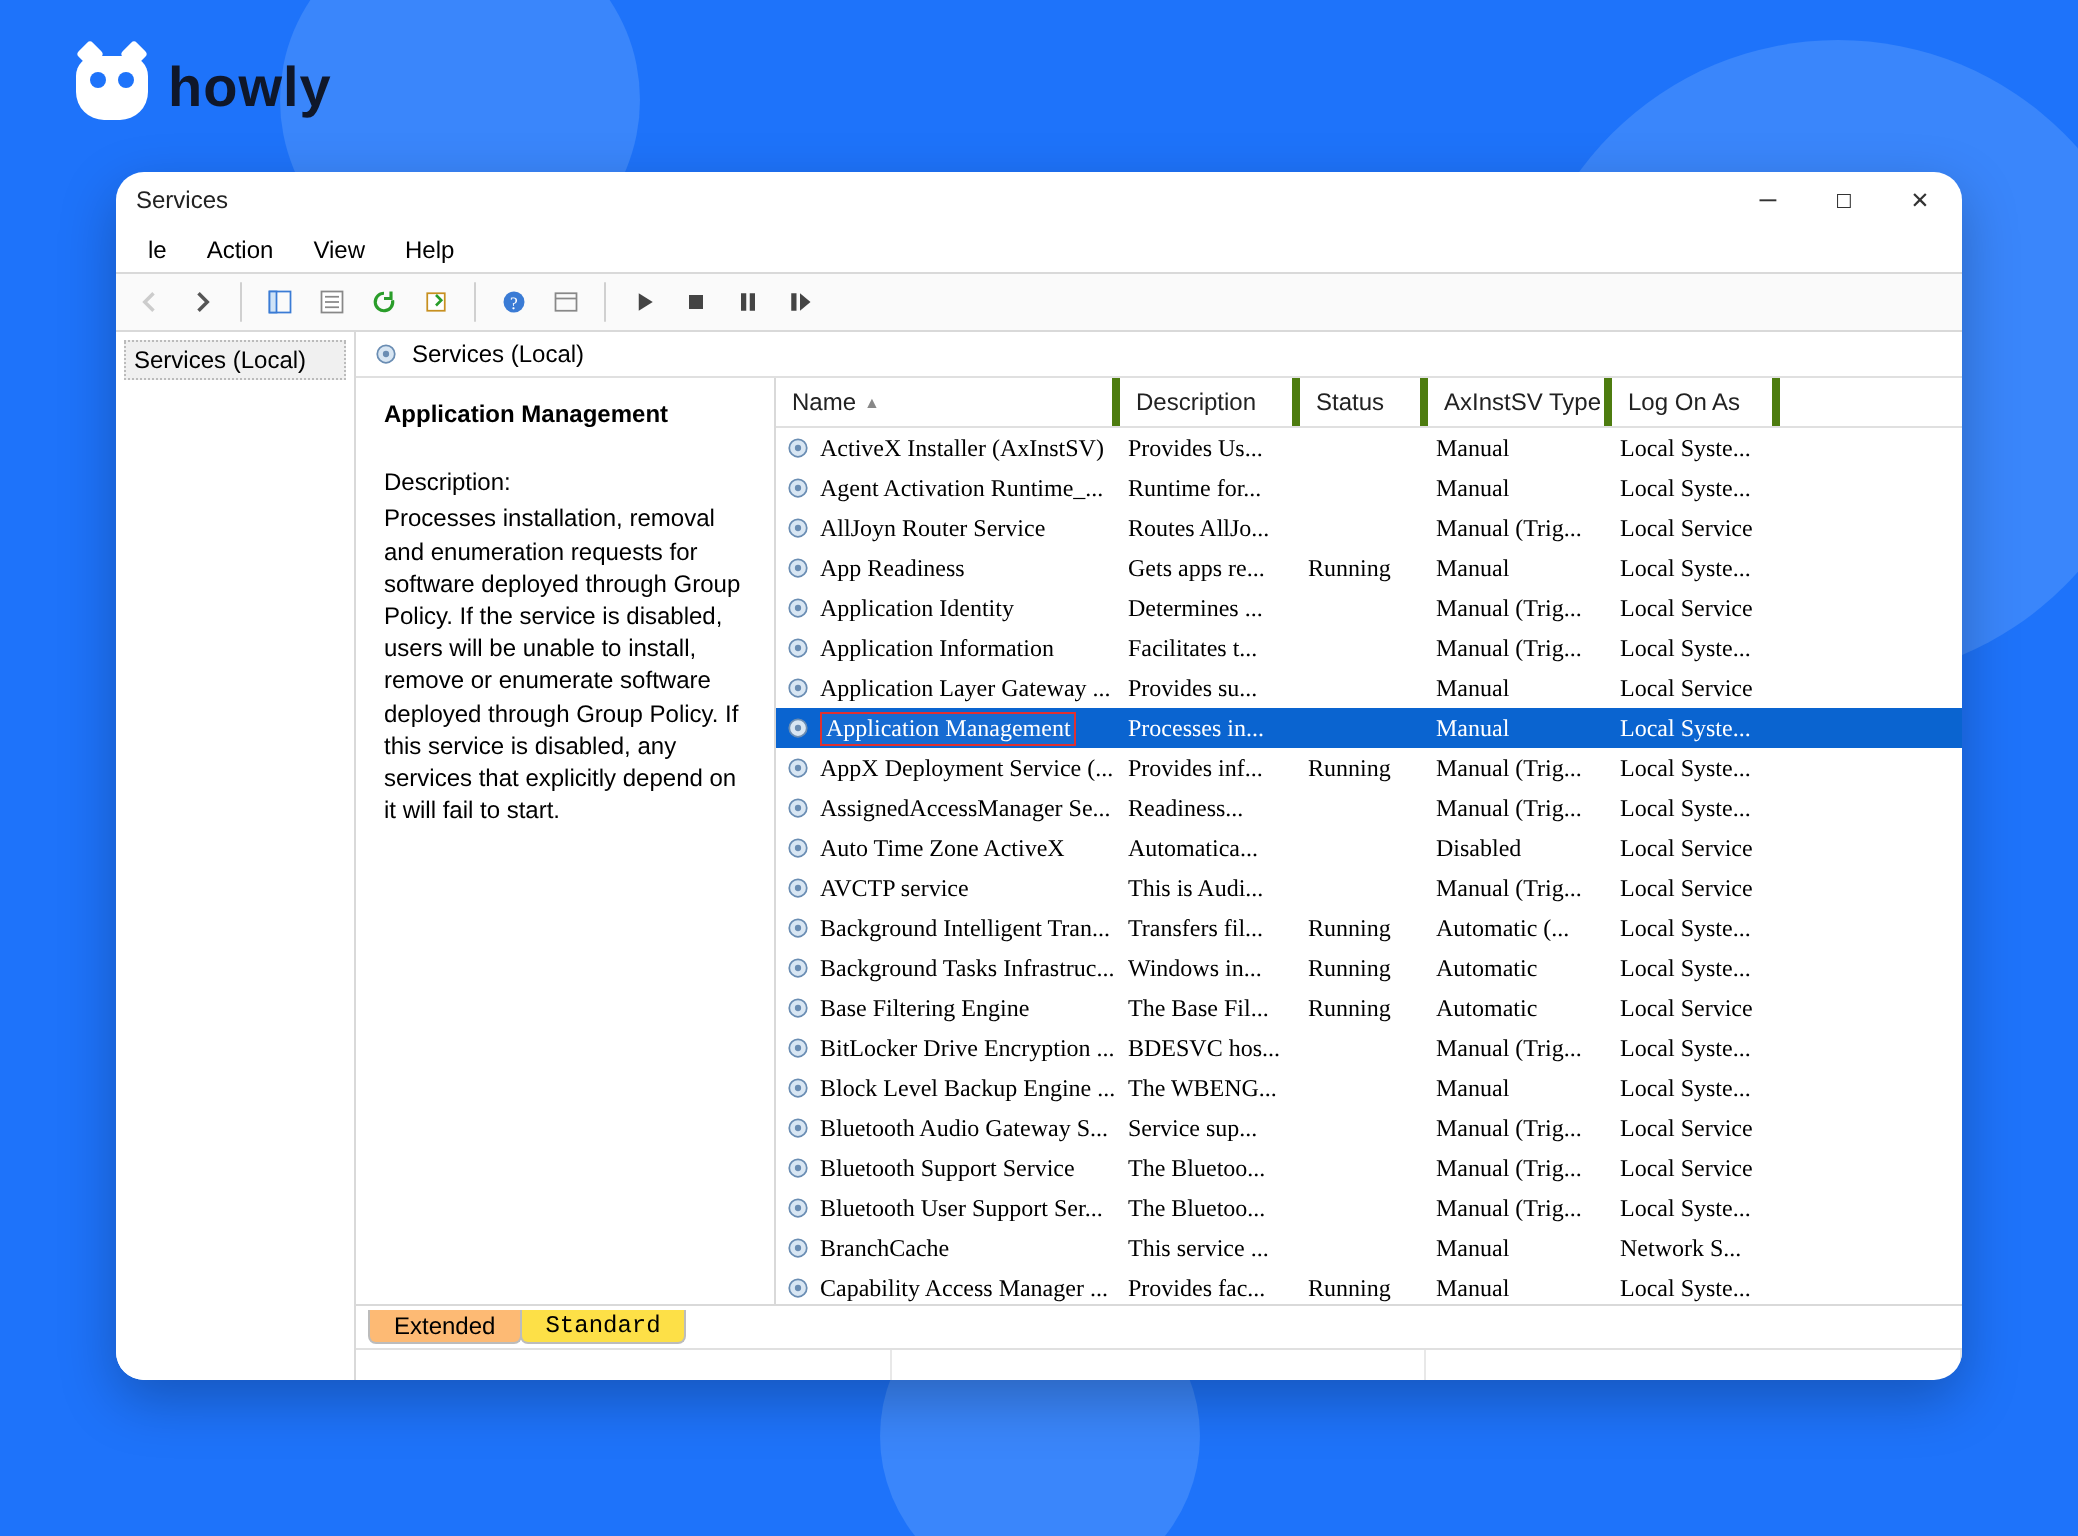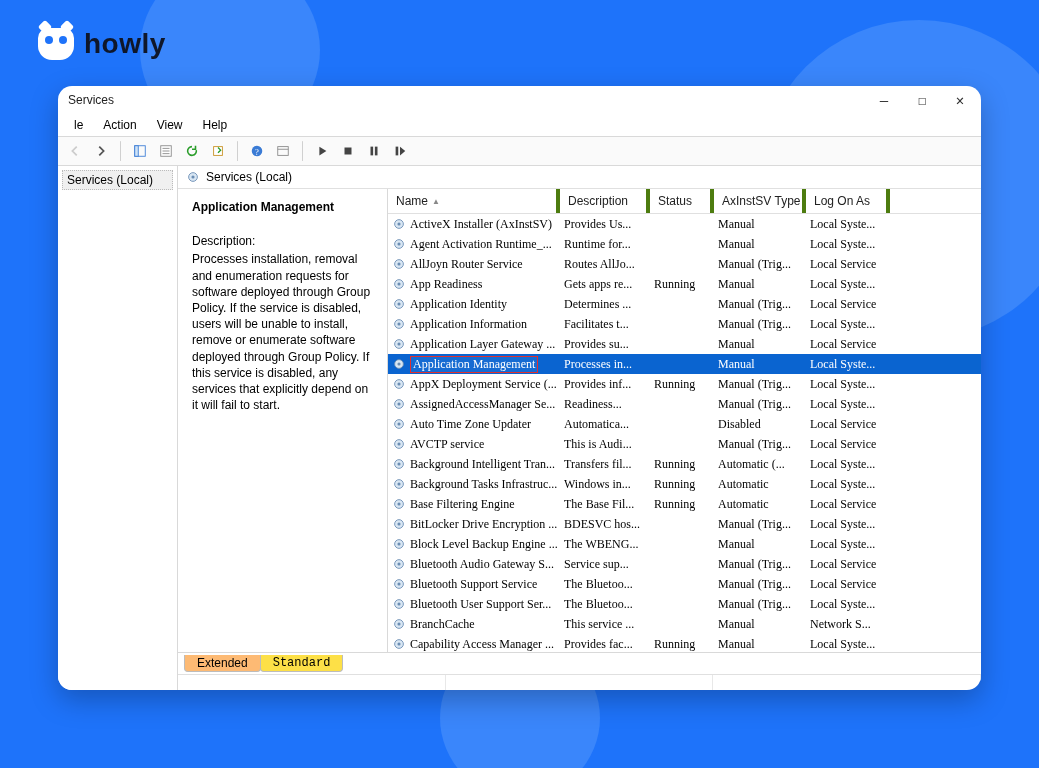--- a/index.html
+++ b/index.html
@@ -401,21 +401,21 @@
                 <div class="cell cstat"></div>
                 <div class="cell ctype">Manual (Trig...</div>
                 <div class="cell clog">Local Syste...</div>
               </div>
               <div class="row">
                 <div class="cell cname">
                   <svg class="svc-gear" viewBox="0 0 16 16">
                     <circle cx="8" cy="8" r="5" fill="#d8e6f3" stroke="#6a8db3"></circle>
                     <circle cx="8" cy="8" r="1.8" fill="#6a8db3"></circle>
                   </svg>
-                  <span class="namewrap">Auto Time Zone Updater</span>
+                  <span class="namewrap">Auto Time Zone ActiveX</span>
                 </div>
                 <div class="cell cdesc">Automatica...</div>
                 <div class="cell cstat"></div>
                 <div class="cell ctype">Disabled</div>
                 <div class="cell clog">Local Service</div>
               </div>
               <div class="row">
                 <div class="cell cname">
                   <svg class="svc-gear" viewBox="0 0 16 16">
                     <circle cx="8" cy="8" r="5" fill="#d8e6f3" stroke="#6a8db3"></circle>

